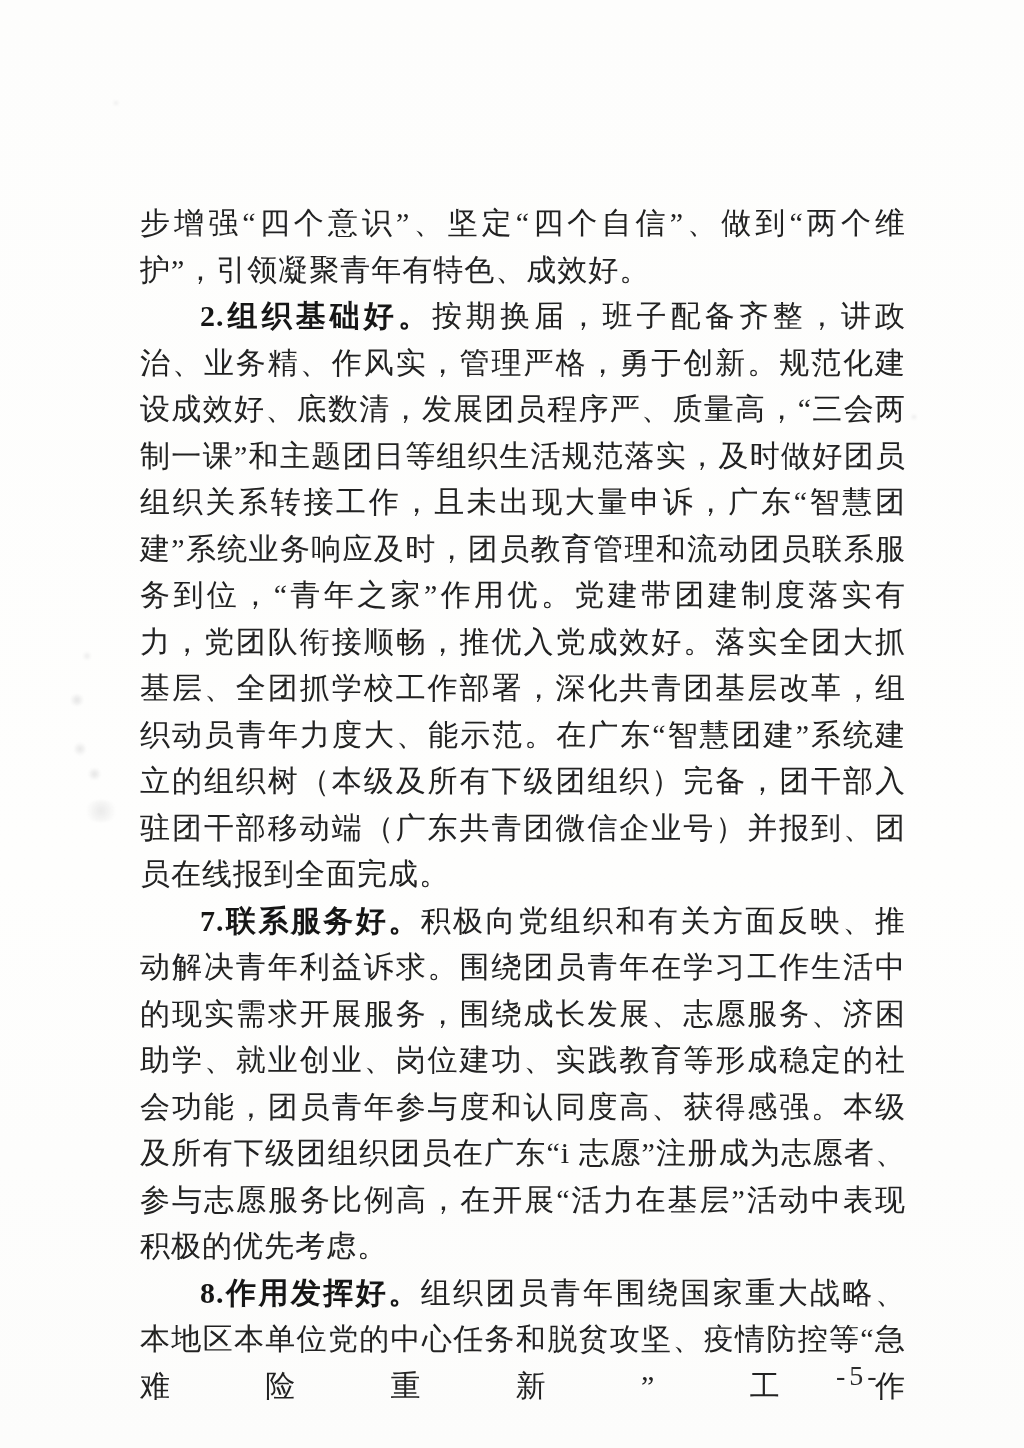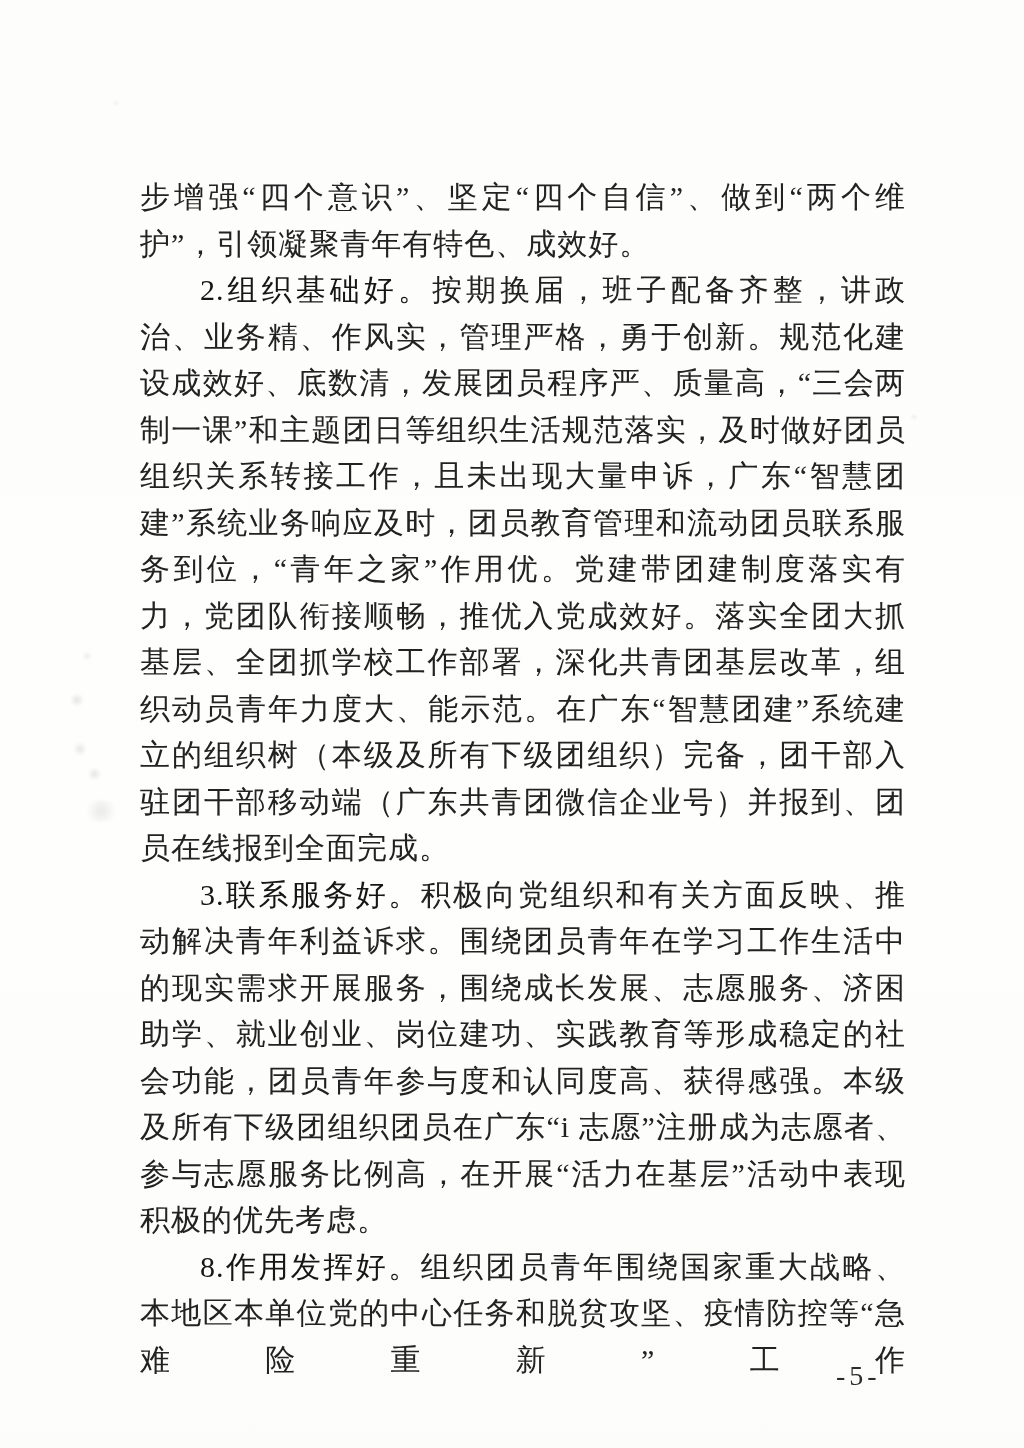--- a/index.html
+++ b/index.html
@@ -12,40 +12,40 @@
     width: 1024px;
     height: 1448px;
     background: linear-gradient(180deg, #fdfdfc 0%, #fefefd 60%, #fcfcfb 100%);
     overflow: hidden;
     font-family: "Liberation Serif", "DejaVu Serif", serif;
     color: #1e1e1e;
   }
   .content {
     position: absolute;
     left: 140px;
-    top: 174px;
+    top: 200px;
     width: 766px;
   }
   .para {
     margin: 0;
     font-size: 30px;
     line-height: 46.5px;
     letter-spacing: 1px;
     text-align: justify;
     text-justify: inter-character;
     color: #222222;
   }
   .para.indent {
     text-indent: 2em;
   }
   .para.cut {
     text-align-last: justify;
   }
   .lead {
-    font-weight: 400;
+    font-weight: 700;
     color: #161616;
   }
   .page-number {
     position: absolute;
     left: 836px;
     top: 1360px;
     font-size: 28px;
     letter-spacing: 4px;
     color: #2c2c2c;
     font-family: "Liberation Serif", "DejaVu Serif", serif;
@@ -82,21 +82,21 @@
 
     <p class="para">
       <span class="lead"></span><span>步增强“四个意识”、坚定“四个自信”、做到“两个维护”，引领凝聚青年有特色、成效好。</span>
     </p>
 
     <p class="para indent">
       <span class="lead">2.组织基础好。</span><span>按期换届，班子配备齐整，讲政治、业务精、作风实，管理严格，勇于创新。规范化建设成效好、底数清，发展团员程序严、质量高，“三会两制一课”和主题团日等组织生活规范落实，及时做好团员组织关系转接工作，且未出现大量申诉，广东“智慧团建”系统业务响应及时，团员教育管理和流动团员联系服务到位，“青年之家”作用优。党建带团建制度落实有力，党团队衔接顺畅，推优入党成效好。落实全团大抓基层、全团抓学校工作部署，深化共青团基层改革，组织动员青年力度大、能示范。在广东“智慧团建”系统建立的组织树（本级及所有下级团组织）完备，团干部入驻团干部移动端（广东共青团微信企业号）并报到、团员在线报到全面完成。</span>
     </p>
 
     <p class="para indent">
-      <span class="lead">3.联系服务好。</span><span>积极向党组织和有关方面反映、推动解决青年利益诉求。围绕团员青年在学习工作生活中的现实需求开展服务，围绕成长发展、志愿服务、济困助学、就业创业、岗位建功、实践教育等形成稳定的社会功能，团员青年参与度和认同度高、获得感强。本级及所有下级团组织团员在广东“i 志愿”注册成为志愿者、参与志愿服务比例高，在开展“活力在基层”活动中表现积极的优先考虑。</span>
+      <span class="lead">7.联系服务好。</span><span>积极向党组织和有关方面反映、推动解决青年利益诉求。围绕团员青年在学习工作生活中的现实需求开展服务，围绕成长发展、志愿服务、济困助学、就业创业、岗位建功、实践教育等形成稳定的社会功能，团员青年参与度和认同度高、获得感强。本级及所有下级团组织团员在广东“i 志愿”注册成为志愿者、参与志愿服务比例高，在开展“活力在基层”活动中表现积极的优先考虑。</span>
     </p>
 
     <p class="para indent cut">
       <span class="lead">8.作用发挥好。</span><span>组织团员青年围绕国家重大战略、本地区本单位党的中心任务和脱贫攻坚、疫情防控等“急难险重新”工作</span>
     </p>
 
   </div>
 
   <div class="page-number">-5-</div>
 

